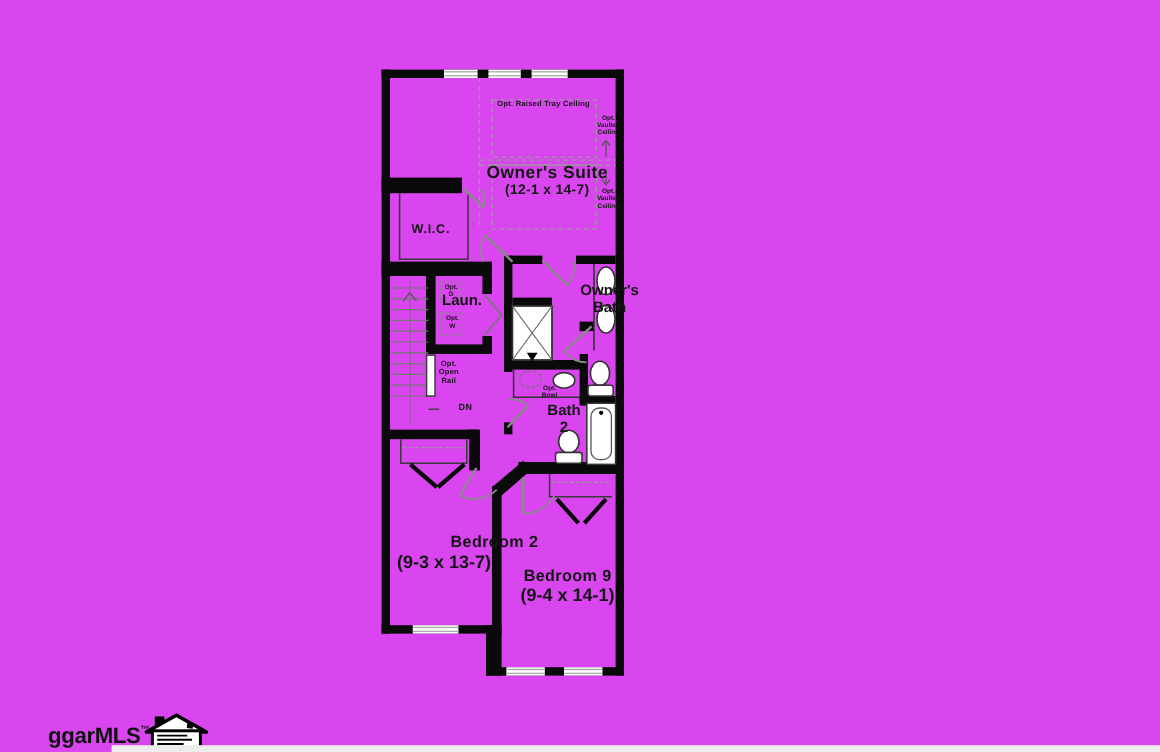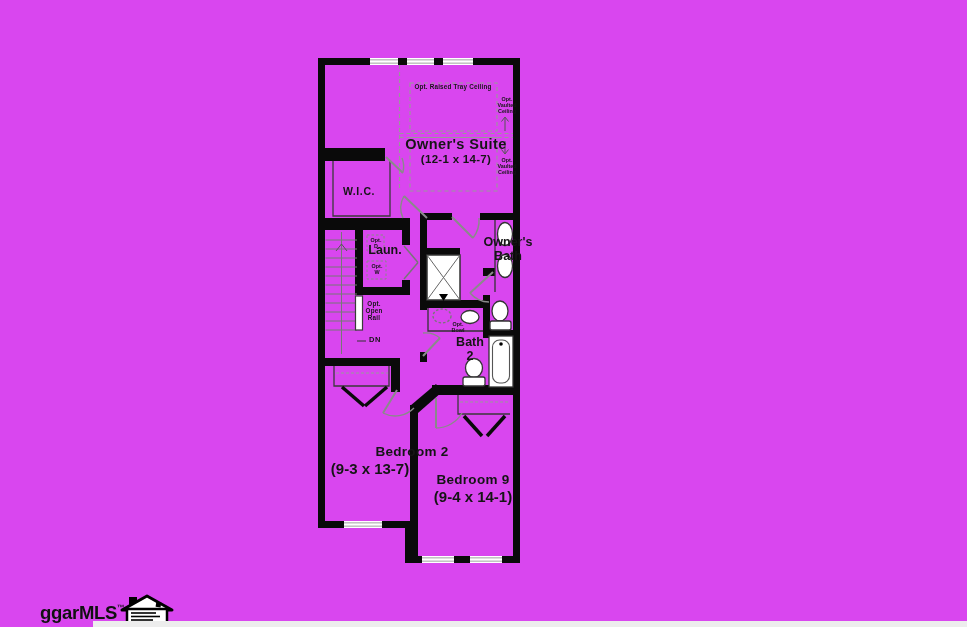--- a/index.html
+++ b/index.html
@@ -213,21 +213,21 @@
   <div class="lbl lbl-room-sm" style="left:385px;top:244px;">Laun.</div>
   <div class="lbl lbl-micro" style="left:377px;top:263px;">Opt.
 W</div>
 
   <div class="lbl lbl-room-sm" style="left:489px;top:236px;margin-left:19px;">Owner's
 Bath</div>
 
   <div class="lbl lbl-tiny" style="left:374px;top:301px;">Opt.
 Open
 Rail</div>
-  <div class="lbl lbl-dn" style="left:375px;top:336px;">DN</div>
+  <div class="lbl lbl-dn" style="left:388px;top:336px;">DN</div>
 
   <div class="lbl lbl-micro" style="left:458px;top:321px;">Opt.
 Bowl</div>
   <div class="lbl lbl-room-sm" style="left:470px;top:336px;">Bath
 2</div>
 
   <div class="lbl lbl-room-md" style="left:370px;top:445px;margin-left:42px;">Bedroom 2</div>
   <div class="lbl lbl-dims-md" style="left:370px;top:461px;">(9-3 x 13-7)</div>
 
   <div class="lbl lbl-room-md" style="left:473px;top:473px;">Bedroom 9</div>

